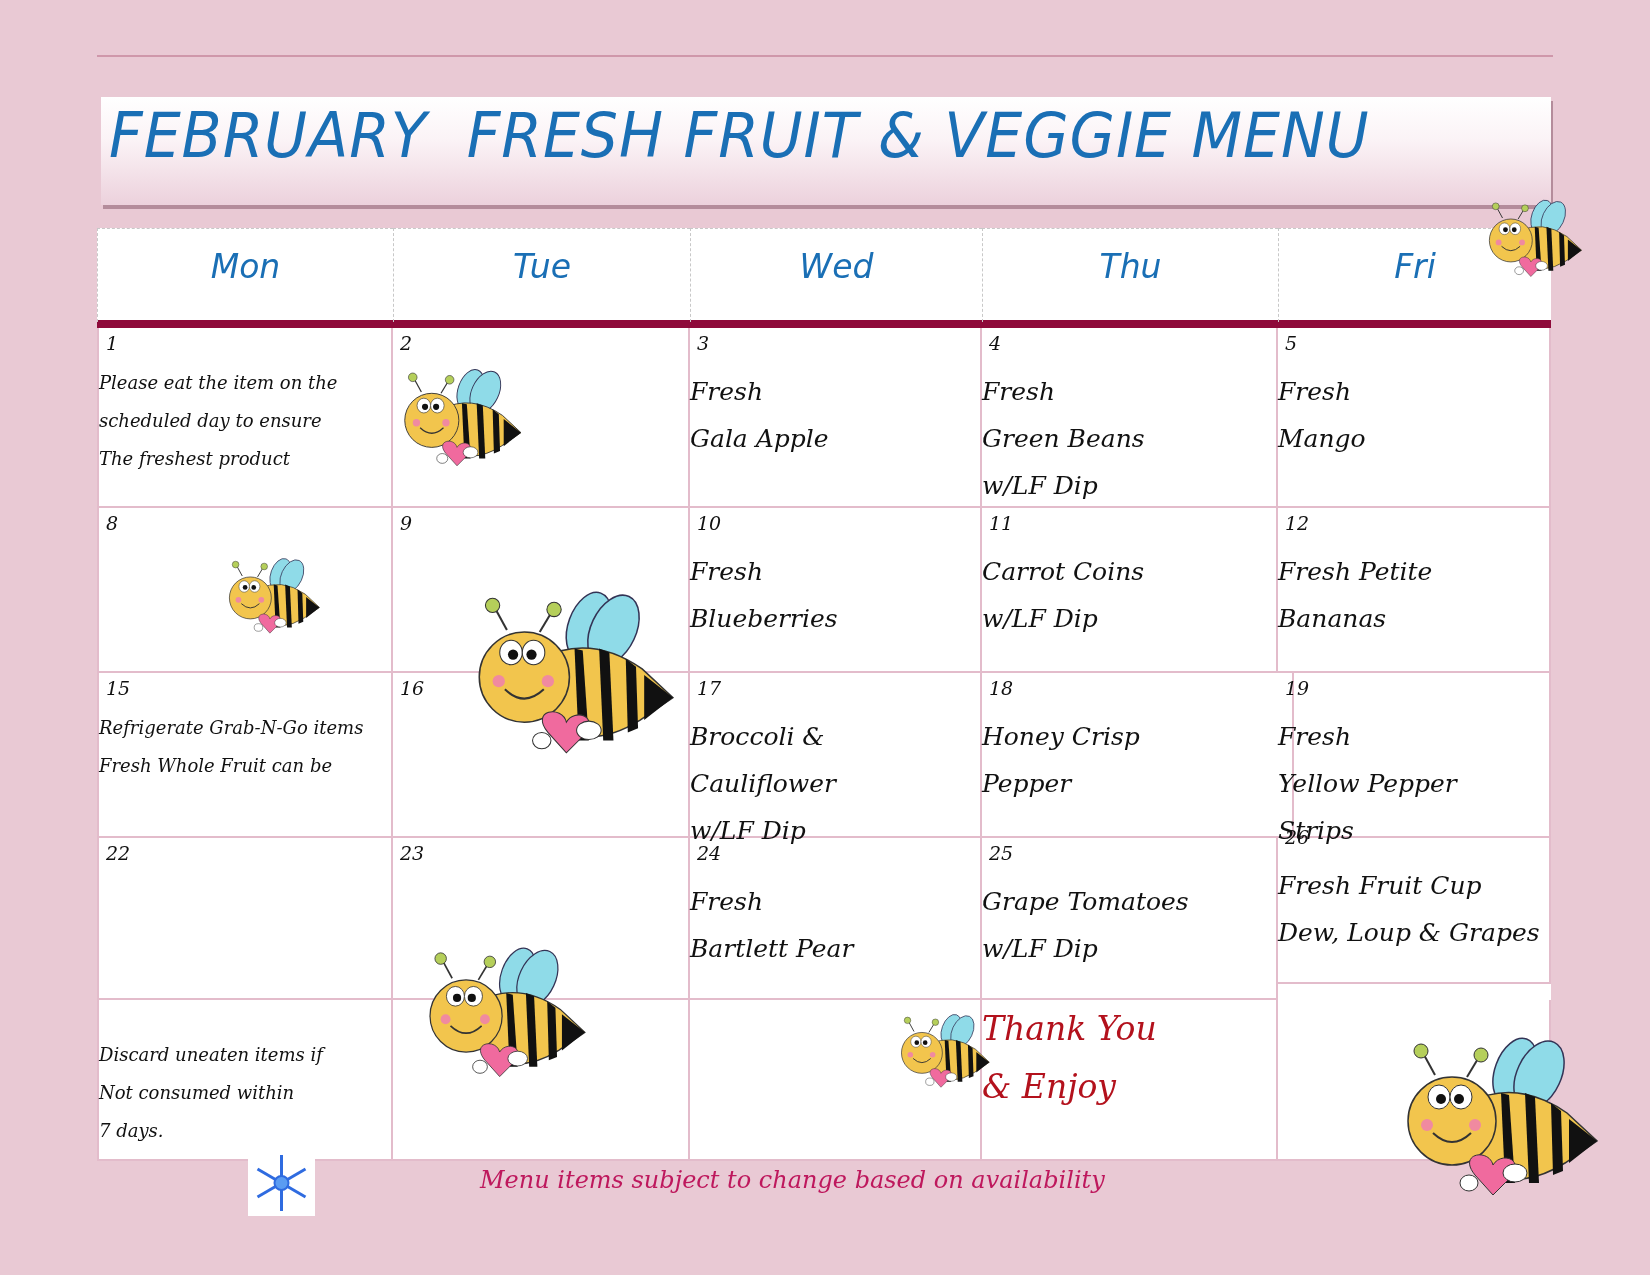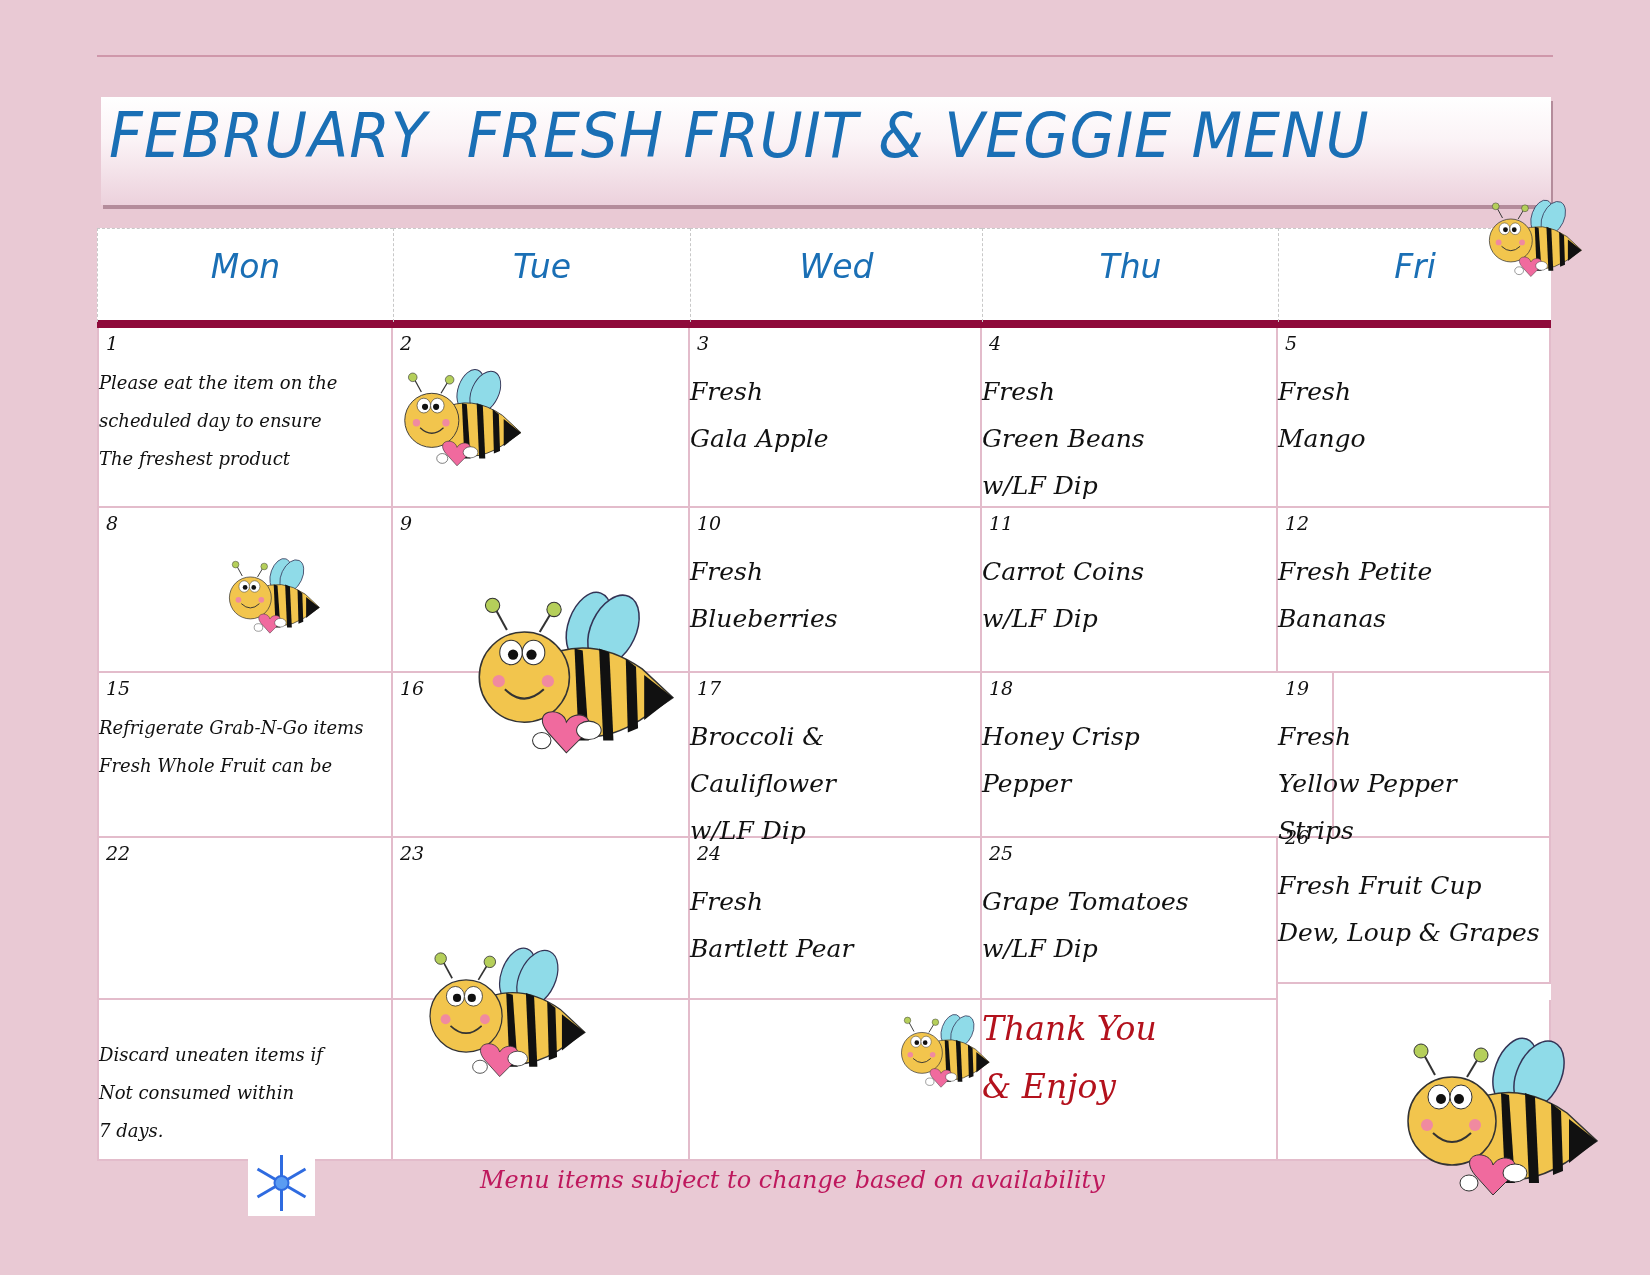--- a/index.html
+++ b/index.html
@@ -123,21 +123,21 @@
       <div class="num">16</div>
     </div>
     <div class="cell" style="left: 593px; top: 445px; width: 292px; height: 165px;">
       <div class="num">17</div>
       <div class="txt big">
         <div>Broccoli &amp;</div>
         <div>Cauliflower</div>
         <div>w/LF Dip</div>
       </div>
     </div>
-    <div class="cell" style="left: 885px; top: 445px; width: 352px; height: 165px; padding-left: 44px;">
+    <div class="cell" style="left: 885px; top: 445px; width: 312px; height: 165px; padding-left: 44px;">
       <div class="num">18</div>
       <div class="txt big">
         <div>Honey Crisp</div>
         <div>Pepper</div>
       </div>
     </div>
     <div class="cell" style="left: 1181px; top: 445px; width: 273px; height: 165px;">
       <div class="num">19</div>
       <div class="txt big">
         <div>Fresh</div>

